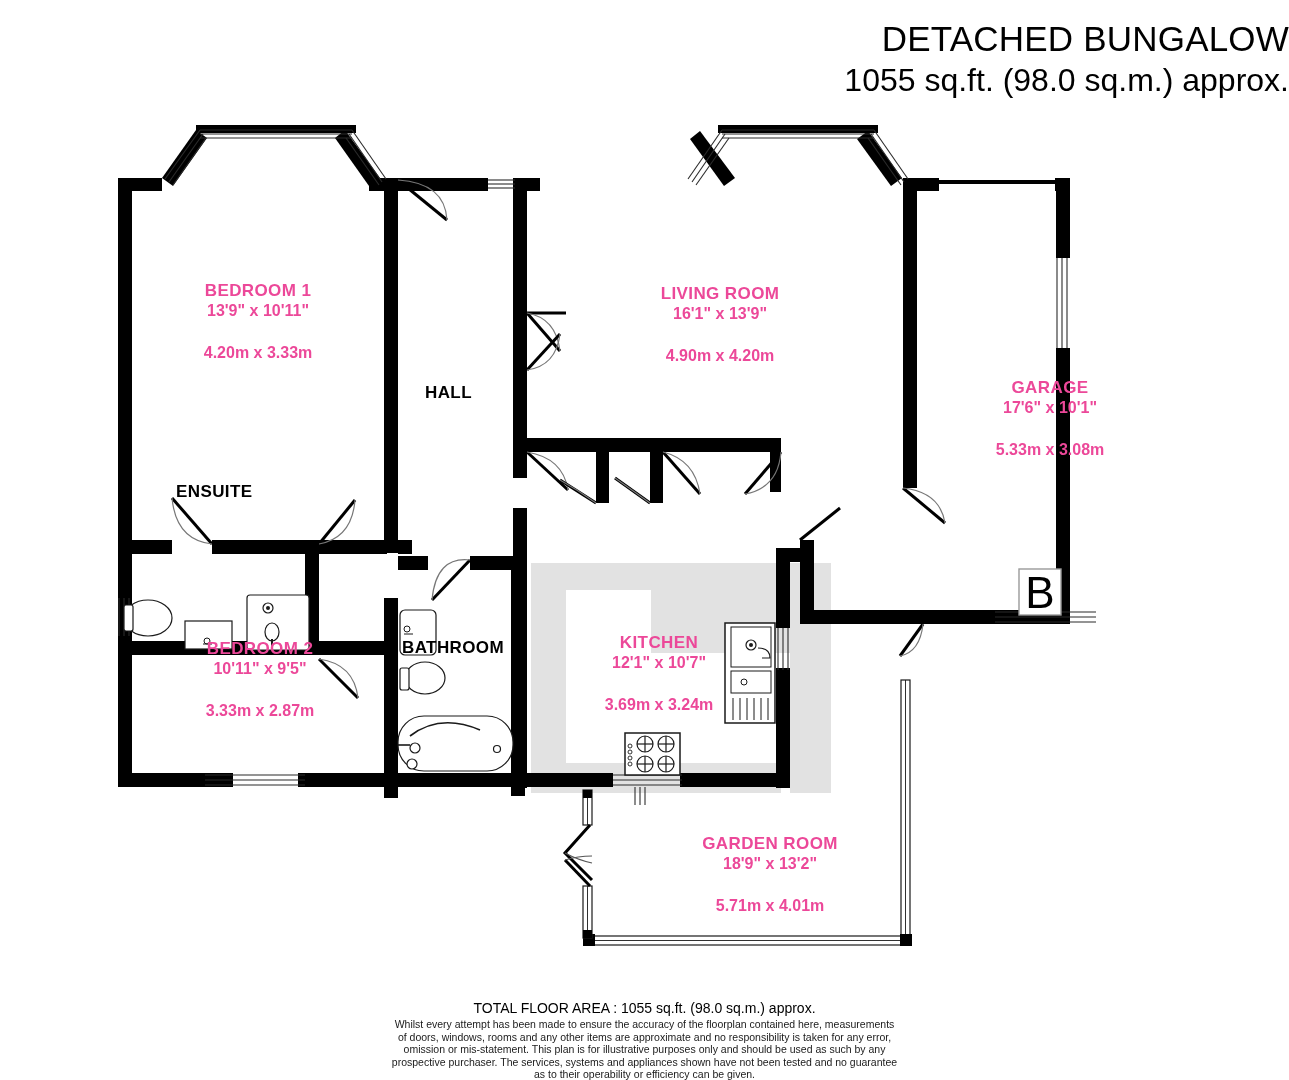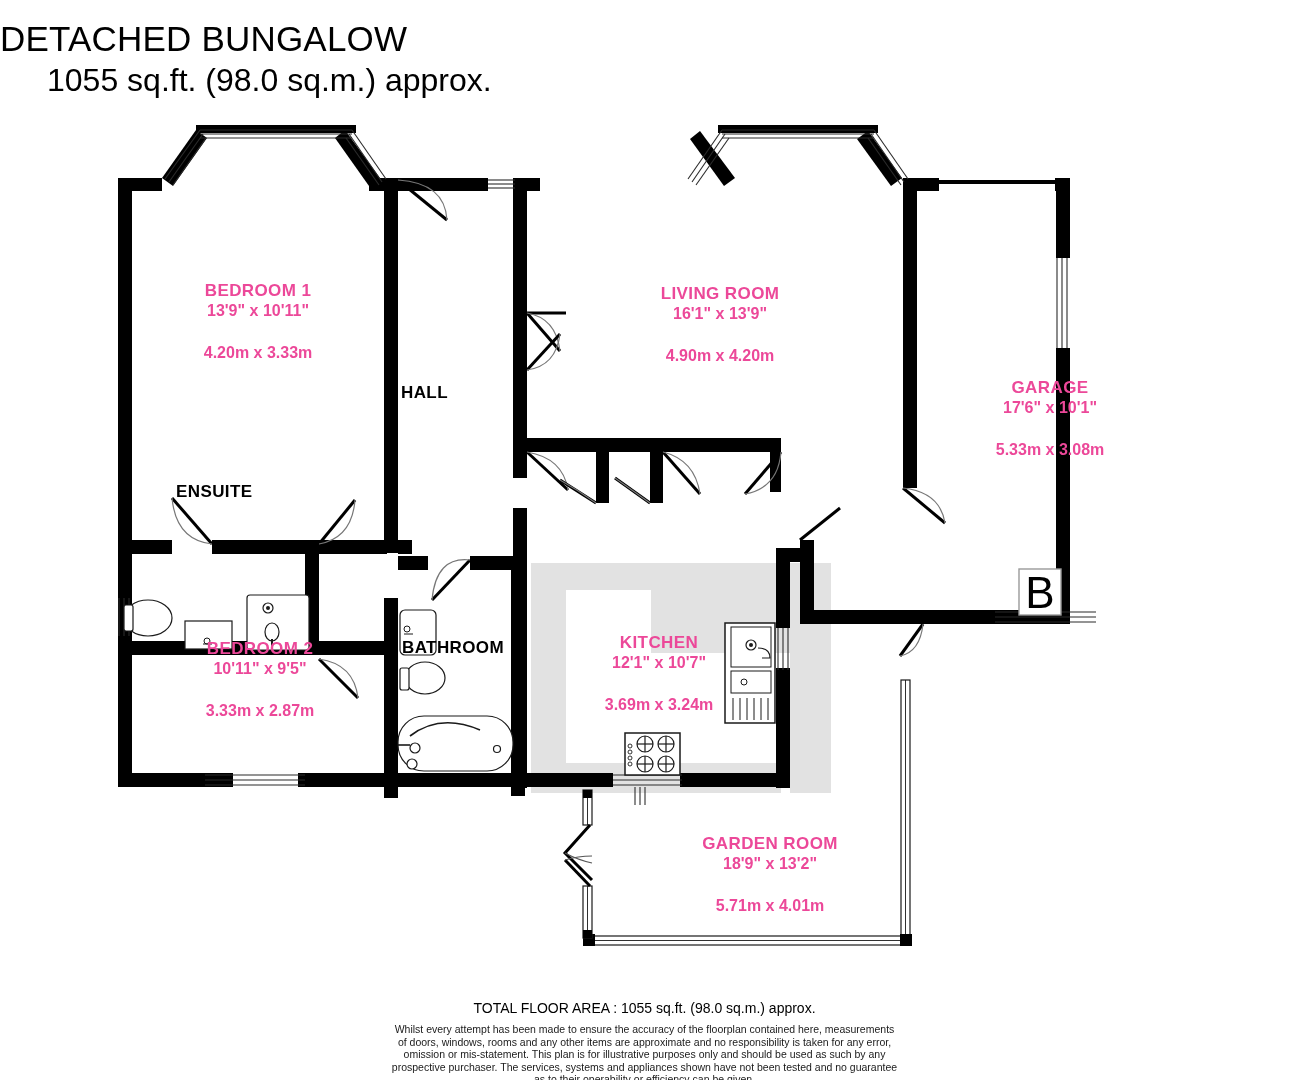--- a/index.html
+++ b/index.html
@@ -5,37 +5,37 @@
   html,body{margin:0;padding:0;background:#ffffff;}
   body{
     width:1289px;height:1080px;overflow:hidden;
     font-family:"Liberation Sans", sans-serif;
     color:#000;
     -webkit-font-smoothing:antialiased;
   }
   #page{position:relative;width:1289px;height:1080px;background:#fff;}
 
   
-  #header{position:absolute;top:0;left:0;width:1289px;text-align:left;}
+  #header{position:absolute;top:0;left:0;width:1289px;text-align:right;}
   #header .line1{font-size:35px;line-height:42px;letter-spacing:0.2px;font-weight:400;padding-top:18px;}
   #header .line2{font-size:32px;line-height:40px;font-weight:400;padding-left:47px;}
 
   
   #plan{position:absolute;top:108px;left:0;width:1289px;height:880px;}
 
   
   .room-label{position:absolute;text-align:center;font-weight:bold;color:#ec4899;white-space:nowrap;}
   .room-label .nm{font-size:17px;line-height:21px;letter-spacing:0.4px;}
   .room-label .dimi{font-size:16px;line-height:20px;}
   .room-label .dimm{font-size:16px;line-height:20px;margin-top:22px;}
   .small-label{position:absolute;font-weight:bold;font-size:17px;letter-spacing:0.4px;white-space:nowrap;}
 
   
   #footer{position:absolute;left:0;width:1289px;text-align:center;}
-  #footer .total{font-size:14px;line-height:20px;margin-bottom:5px;}
+  #footer .total{font-size:14px;line-height:20px;}
   #footer .disc{font-size:10.5px;line-height:12.6px;color:#1a1a1a;}
 </style>
 </head>
 <body>
 
 <div id="page">
 
   <div id="header">
     <div class="line1">DETACHED BUNGALOW</div>
     <div class="line2">1055 sq.ft. (98.0 sq.m.) approx.</div>
@@ -463,21 +463,21 @@
     <div class="dimi">12'1"  x 10'7"</div>
     <div class="dimm">3.69m  x 3.24m</div>
   </div>
 
   <div class="room-label" style="left:655px;top:833px;width:230px;">
     <div class="nm">GARDEN ROOM</div>
     <div class="dimi">18'9"  x 13'2"</div>
     <div class="dimm">5.71m  x 4.01m</div>
   </div>
 
-  <div class="small-label" style="left:401px;top:383px;">HALL</div>
+  <div class="small-label" style="left:425px;top:383px;">HALL</div>
   <div class="small-label" style="left:176px;top:482px;">ENSUITE</div>
   <div class="small-label" style="left:402px;top:638px;">BATHROOM</div>
 
   <div id="footer" style="top:998px;">
     <div class="total">TOTAL FLOOR AREA : 1055 sq.ft. (98.0 sq.m.) approx.</div>
     <div class="disc">Whilst every attempt has been made to ensure the accuracy of the floorplan contained here, measurements</div>
     <div class="disc">of doors, windows, rooms and any other items are approximate and no responsibility is taken for any error,</div>
     <div class="disc">omission or mis-statement. This plan is for illustrative purposes only and should be used as such by any</div>
     <div class="disc">prospective purchaser. The services, systems and appliances shown have not been tested and no guarantee</div>
     <div class="disc">as to their operability or efficiency can be given.</div>

